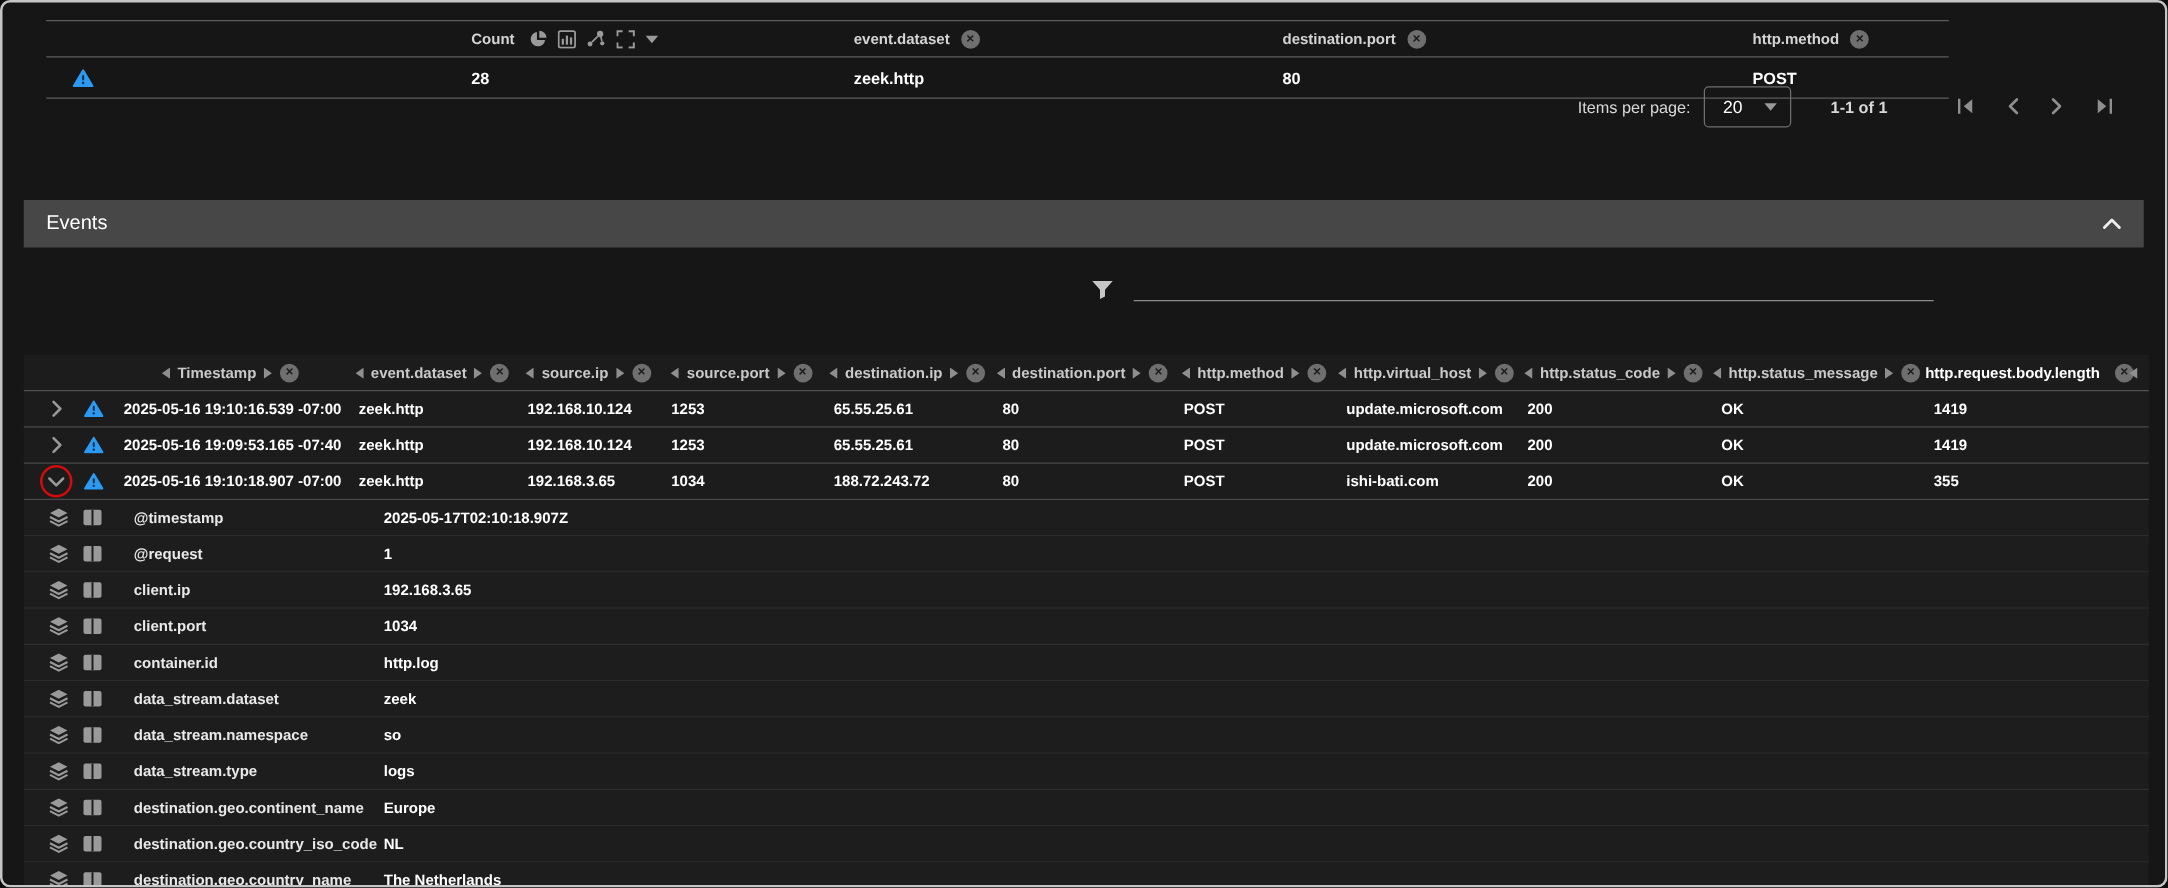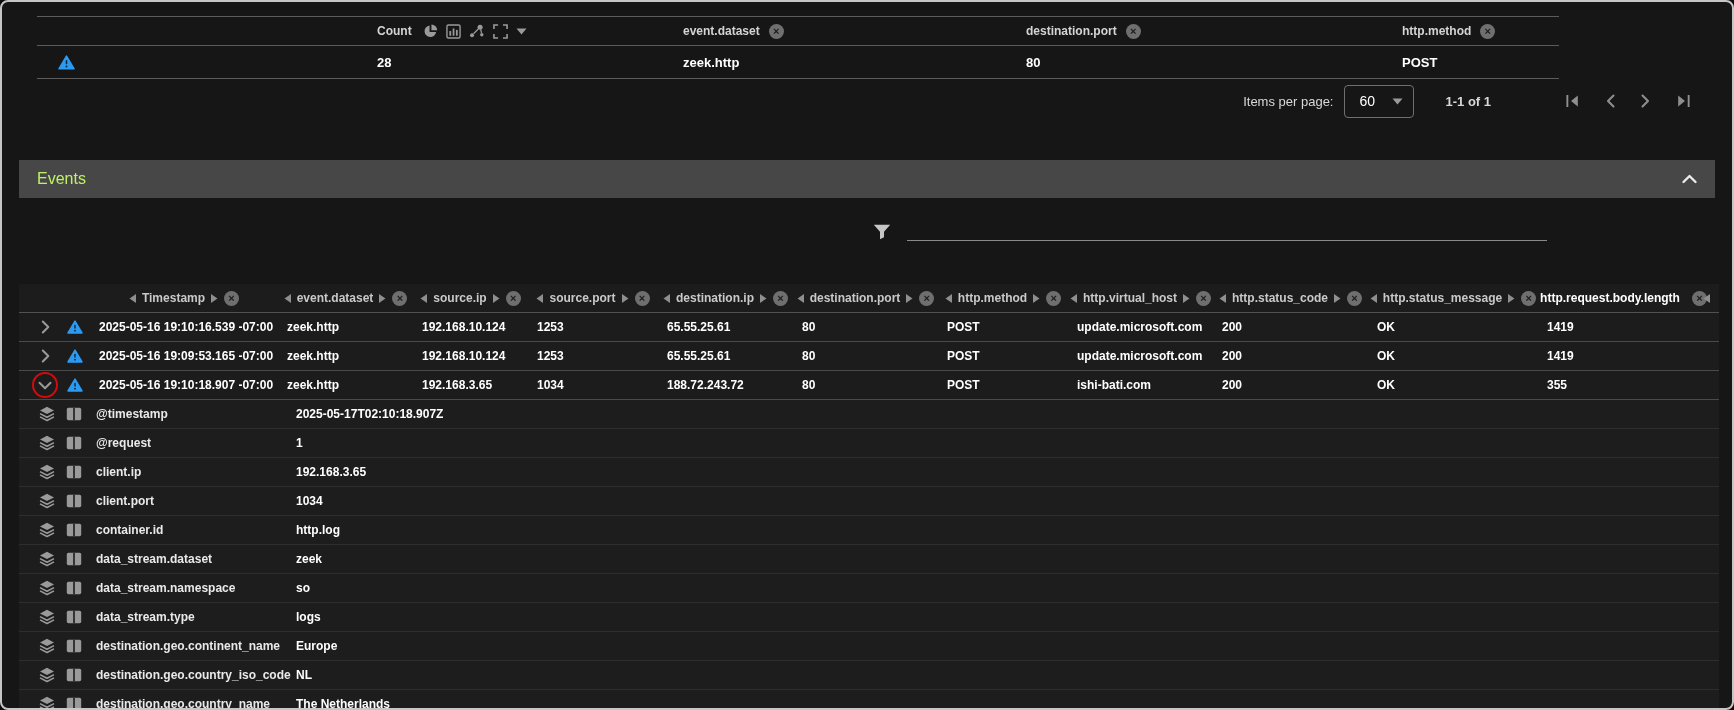--- a/index.html
+++ b/index.html
@@ -21,32 +21,32 @@
   .gb-hlabel{font-size:12px;font-weight:bold;color:#d4d4d4;}
   .gb-val{font-size:13px;font-weight:bold;color:#ffffff;}
   .gb-icons{display:flex;align-items:center;gap:8px;margin-left:11px;}
   .icon-btn{display:flex;align-items:center;justify-content:center;cursor:pointer;}
 
   .chip{width:15px;height:15px;border-radius:50%;background:#6f6f6f;color:#1c1c1c;
         font-size:11px;font-weight:bold;line-height:15px;text-align:center;display:inline-block;flex:none;}
   .chip::before{content:"\00d7";}
 
   
-  .paginator{position:absolute;top:80px;right:40px;height:38px;display:flex;align-items:center;}
+  .paginator{position:absolute;top:64px;right:40px;height:38px;display:flex;align-items:center;}
   .pg-label{font-size:13px;color:#d8d8d8;margin-right:11px;}
   .pg-select{width:70px;height:33px;border:1px solid #6f6f6f;border-radius:4px;display:flex;
              align-items:center;padding:0 10px 0 14px;margin-right:31px;cursor:pointer;}
   .pg-size{font-size:14px;color:#ffffff;flex:1;}
-  .pg-range{font-size:13px;font-weight:bold;color:#d8d8d8;margin-right:73px;}
+  .pg-range{font-size:13px;font-weight:bold;color:#d8d8d8;margin-right:54px;}
   .pg-nav{display:flex;align-items:center;gap:22px;}
 
   
   .events-bar{position:absolute;left:17px;right:17px;top:158px;height:38px;background:#474747;
               display:flex;align-items:center;padding:0 18px;}
-  .events-title{font-size:16px;color:#bef264;}
+  .events-title{font-size:16px;color:#ffffff;}
   .collapse-btn{margin-left:auto;cursor:pointer;}
 
   
   .fetch-wrap{position:absolute;left:588px;top:203px;width:270px;cursor:pointer;}
   .fetch-label{font-size:12px;color:#9e9e9e;}
   .fetch-valrow{display:flex;align-items:center;height:24px;border-bottom:1px solid #9a9a9a;}
   .fetch-value{font-size:16px;color:#ffffff;flex:1;}
   .funnel{position:absolute;left:871px;top:222px;cursor:pointer;}
   .filter-line{position:absolute;left:905px;width:640px;top:217px;height:22px;
                border-bottom:1px solid #8a8a8a;background:transparent;border-top:none;border-left:none;border-right:none;outline:none;
@@ -67,21 +67,21 @@
   .hcell.c10{color:#ffffff;}
   .hcell.cx{justify-content:flex-start;}
   .exp{position:relative;display:flex;align-items:center;justify-content:center;width:24px;height:24px;cursor:pointer;}
   .exp.ringed::after{content:"";position:absolute;left:50%;top:50%;transform:translate(-50%,-50%);
                      width:22px;height:22px;border:2.5px solid #d40b0b;border-radius:50%;}
 
   
   .drow{display:flex;align-items:center;height:29px;border-bottom:1px solid #2e2e2e;
         padding-left:20px;background:#1d1d1d;}
   .dicon{margin-right:11px;cursor:pointer;display:flex;}
-  .dkey{width:200px;font-size:12px;font-weight:bold;color:#e9e9e9;margin-left:3px;white-space:nowrap;}
+  .dkey{width:200px;font-size:12px;font-weight:bold;color:#e9e9e9;margin-left:14px;white-space:nowrap;}
   .dval{font-size:12px;font-weight:bold;color:#ffffff;white-space:nowrap;}
 </style>
 </head>
 <body>
 
 <div class="frame">
 
   <div class="gb-table">
     <div class="gb-row gb-head">
       <div class="ga"></div>
@@ -156,21 +156,21 @@
         </div>
       <div class="g3">
           <span class="gb-val">POST</span>
         </div>
     </div>
   </div>
 
   <div class="paginator">
     <span class="pg-label">Items per page:</span>
     <div class="pg-select">
-      <span class="pg-size">60</span>
+      <span class="pg-size">20</span>
       <svg width="11" height="7" viewBox="0 0 11 7">
           <path d="M0.5 0.5 H10.5 L5.5 6.5 Z" fill="#9a9a9a"></path>
         </svg>
     </div>
     <span class="pg-range">1-1 of 1</span>
     <span class="pg-nav">
       <span class="icon-btn">
         <svg width="17" height="16" viewBox="0 0 17 16">
             <rect x="2.4" y="2" width="1.9" height="12" fill="#8f8f8f"></rect>
             <path d="M13.8 2.4 L7 8 13.8 13.6 Z" fill="#8f8f8f"></path>
@@ -375,21 +375,21 @@
           </div>
         <div class="cal">
             <span>
           <svg width="16" height="14" viewBox="0 0 17 15">
                 <path d="M8.5 1.2 L16 13.8 H1 Z" fill="#2b9af3" stroke="#2b9af3" stroke-width="1.6" stroke-linejoin="round"></path>
                 <rect x="7.7" y="5" width="1.6" height="4.4" rx="0.8" fill="#14293a"></rect>
                 <circle cx="8.5" cy="11.4" r="1" fill="#14293a"></circle>
               </svg>
         </span>
           </div>
-        <div class="cell c0">2025-05-16 19:09:53.165 -07:00</div>
+        <div class="cell c0">2025-05-16 19:09:53.165 -07:40</div>
         <div class="cell c1">zeek.http</div>
         <div class="cell c2">192.168.10.124</div>
         <div class="cell c3">1253</div>
         <div class="cell c4">65.55.25.61</div>
         <div class="cell c5">80</div>
         <div class="cell c6">POST</div>
         <div class="cell c7">update.microsoft.com</div>
         <div class="cell c8">200</div>
         <div class="cell c9">OK</div>
         <div class="cell c10">1419</div>

